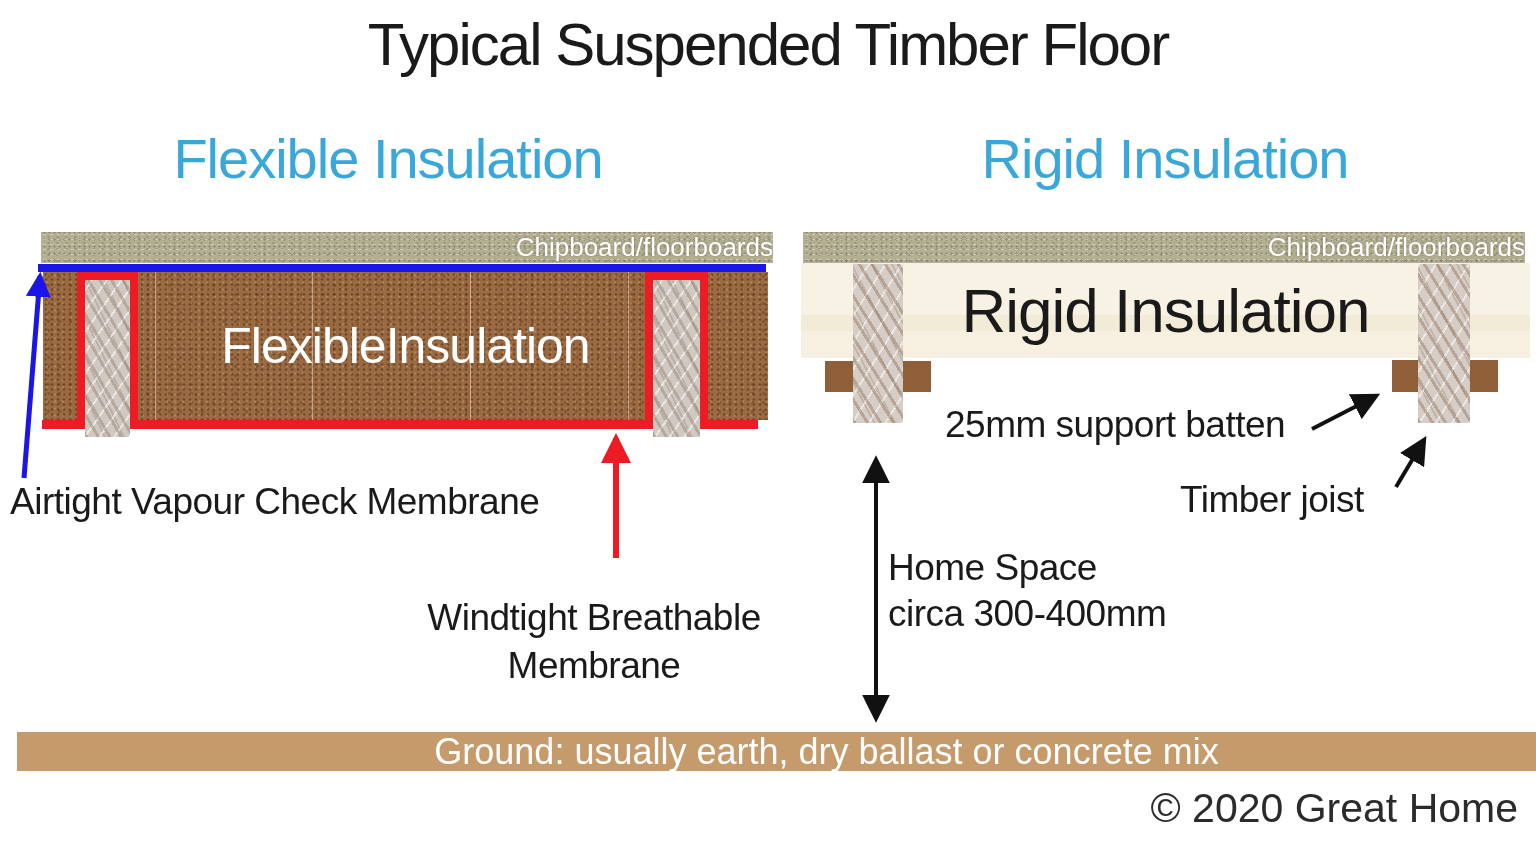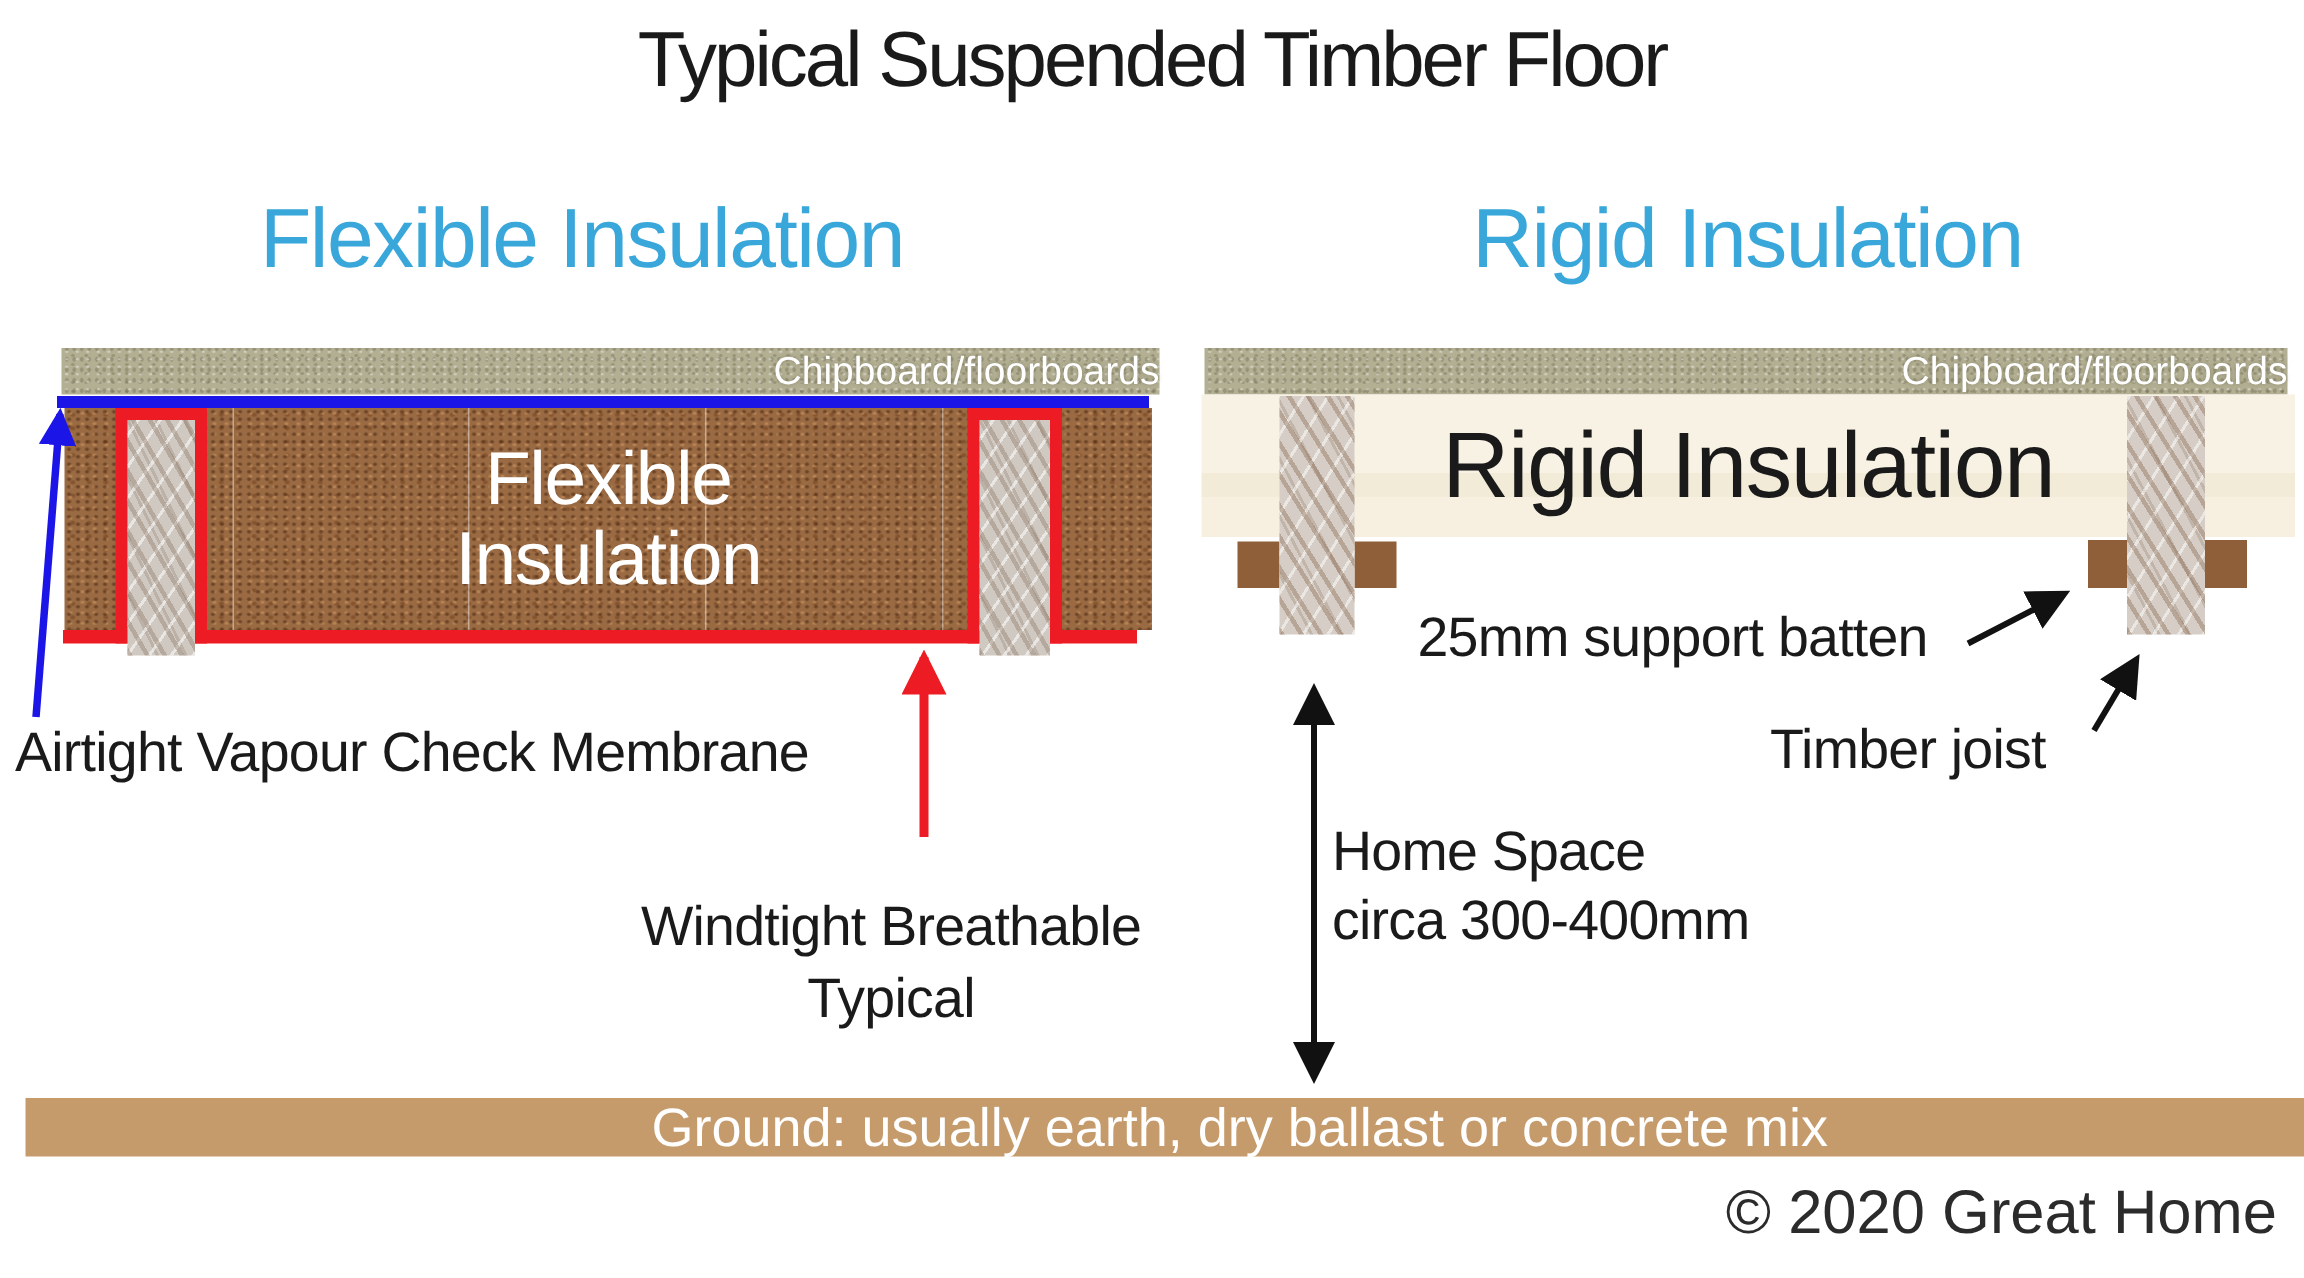--- a/index.html
+++ b/index.html
@@ -5,21 +5,21 @@
   html,body{margin:0;padding:0;background:#fff;}
   .canvas{
     position:relative;width:1536px;height:852px;background:#fff;overflow:hidden;
     font-family:"Liberation Sans",sans-serif;color:#1a1a1a;
   }
   .abs{position:absolute;}
 
   
   .title{
     top:10px;left:0;width:1536px;text-align:center;
-    font-size:52px;letter-spacing:-2px;font-weight:400;color:var(--text-dark,#1a1a1a);
+    font-size:60px;letter-spacing:-2px;font-weight:400;color:var(--text-dark,#1a1a1a);
     white-space:nowrap;
   }
   .subhead{
     font-size:56px;letter-spacing:-1px;font-weight:400;color:var(--heading-blue,#3AA7DB);
     white-space:nowrap;text-align:center;top:126px;
   }
   .subhead.flex{left:38px;width:700px;}
   .subhead.rigid{left:830px;width:670px;}
 
   
@@ -50,21 +50,21 @@
   .chip-left{left:41px;width:732px;}
   .blue-line{left:38px;top:264px;width:728px;height:8px;background:var(--membrane-blue,#1C15E8);}
   .flex-insulation{
     left:43px;top:272px;width:725px;height:148px;
     background-color:var(--flexible-brown,#9A6A43);
     background-image:
       radial-gradient(rgba(62,33,13,.5) 1px, transparent 1.7px),
       radial-gradient(rgba(206,151,96,.55) 1px, transparent 1.5px),
       radial-gradient(rgba(118,70,34,.6) 1.2px, transparent 2.1px);
     background-size:6px 5px,8px 7px,11px 9px;
-    display:flex;flex-direction:column;align-items:center;justify-content:center;
+    display:flex;flex-direction:row;align-items:center;justify-content:center;
   }
   .flex-insulation .line{
     color:var(--text-white,#fff);font-size:50px;line-height:53px;letter-spacing:-1px;
     text-align:center;z-index:3;
   }
   .seam{top:272px;width:1px;height:148px;background:rgba(255,255,255,.42);}
   .red-line{left:42px;top:420px;width:716px;height:9px;background:var(--membrane-red,#ED1C24);z-index:2;}
   .joist-wrap{
     top:272px;height:157px;box-sizing:border-box;z-index:3;
     border-left:8px solid var(--membrane-red,#ED1C24);
@@ -158,21 +158,21 @@
   <div class="abs rjoist rjoist1"></div>
   <div class="abs rjoist rjoist2"></div>
   <div class="abs batten batten1"></div>
   <div class="abs batten batten2"></div>
   <div class="abs batten batten3"></div>
   <div class="abs batten batten4"></div>
 
   <div class="abs lbl lbl-airtight">Airtight Vapour Check Membrane</div>
   <div class="abs lbl lbl-windtight">
     <span>Windtight Breathable</span><br>
-    <span>Typical</span>
+    <span>Membrane</span>
   </div>
   <div class="abs lbl lbl-batten">25mm support batten</div>
   <div class="abs lbl lbl-joist">Timber joist</div>
   <div class="abs lbl lbl-crawl">
     <span>Home Space</span><br>
     <span>circa 300-400mm</span>
   </div>
 
   <svg class="abs arrow-layer" viewBox="0 0 1536 852">
     <defs>

